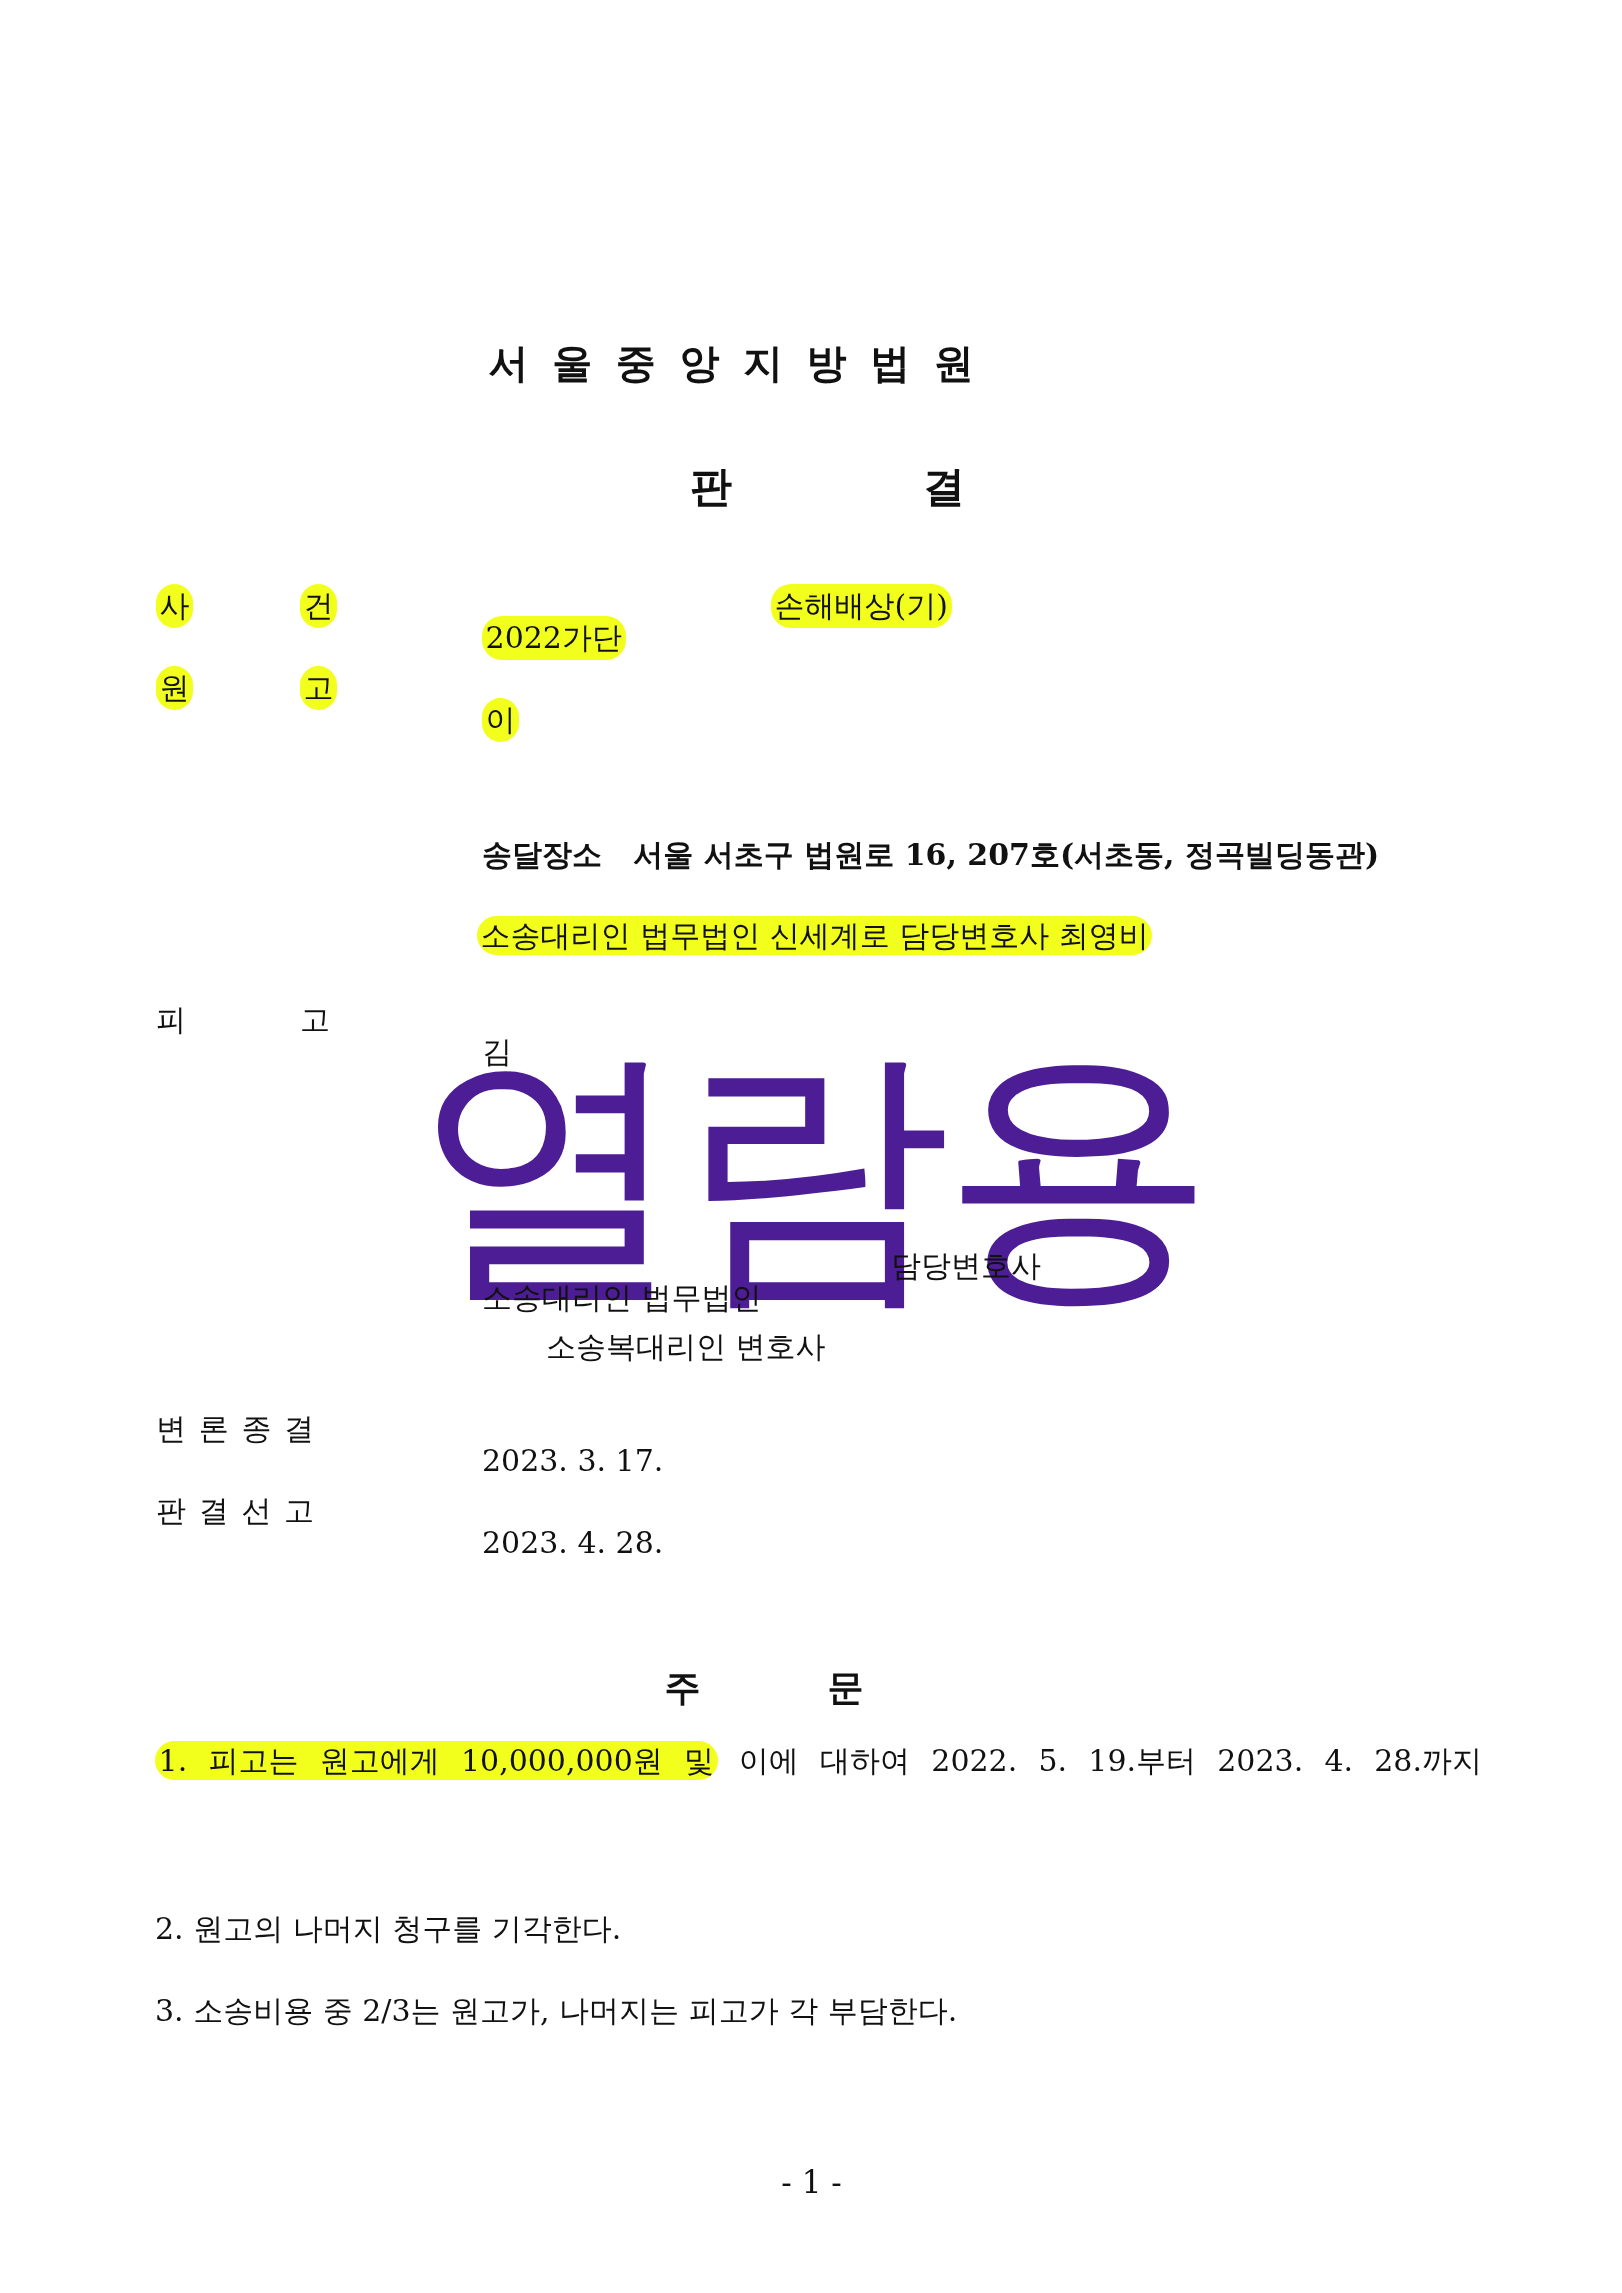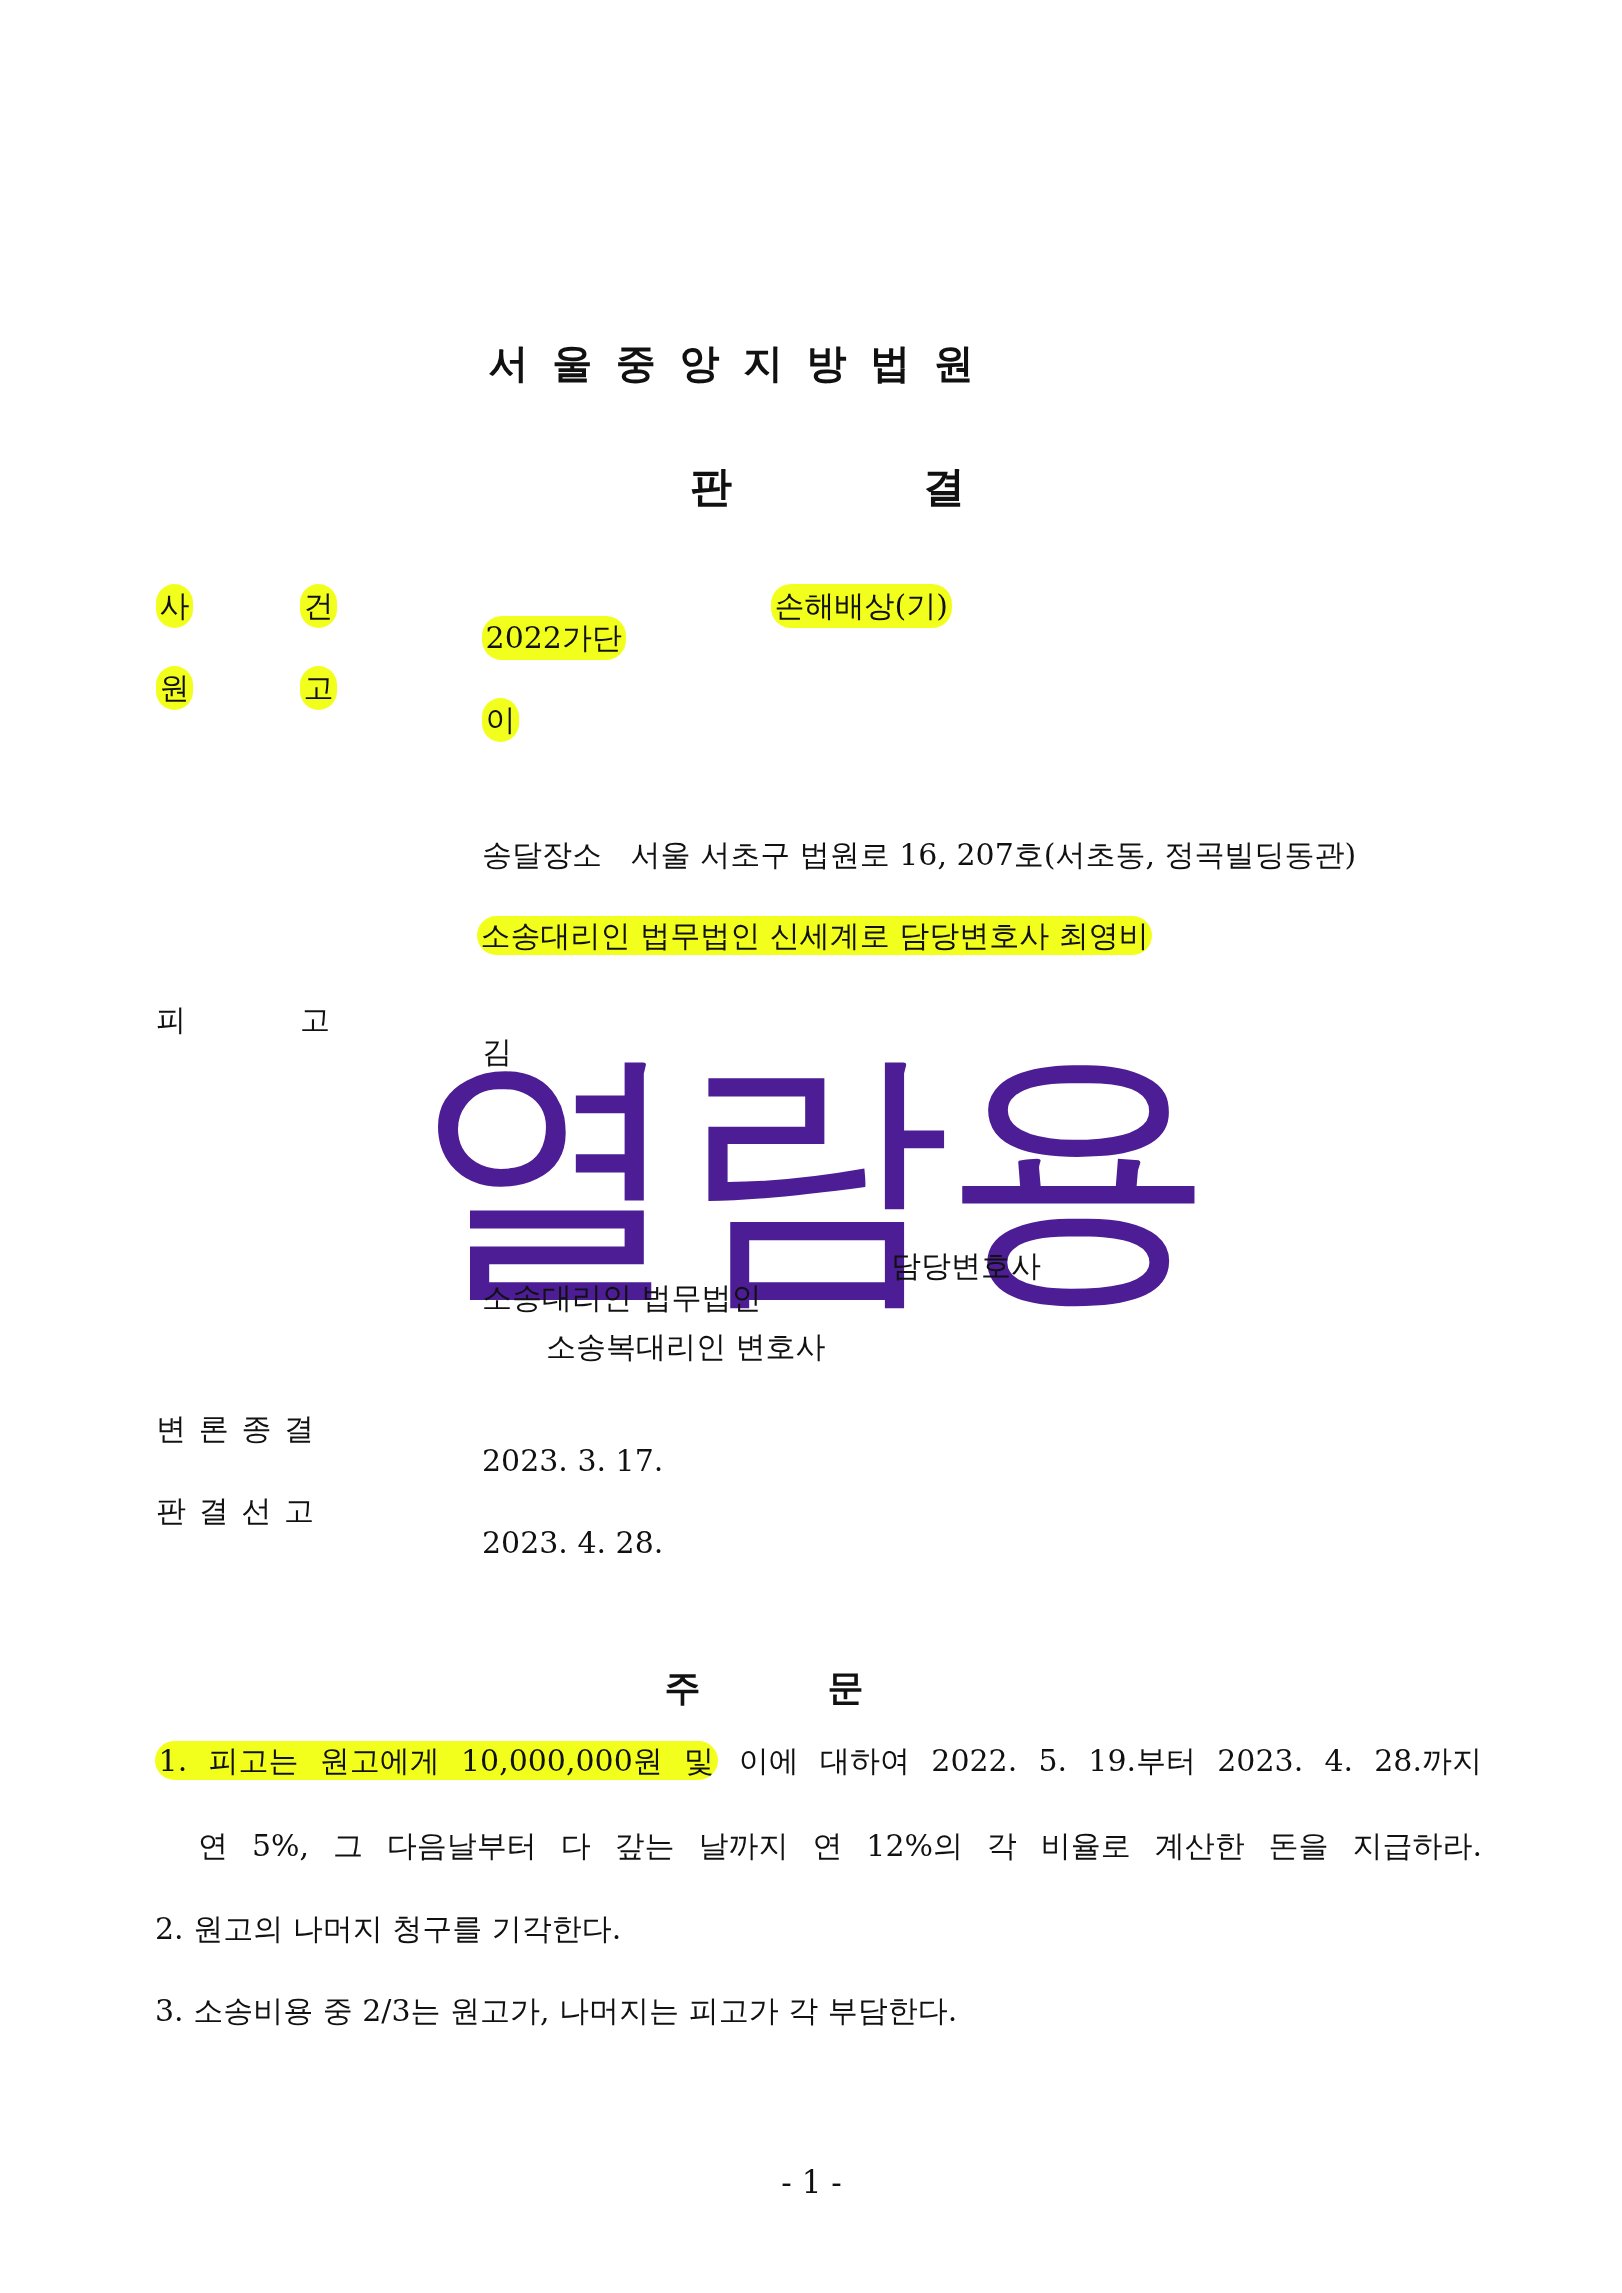--- a/index.html
+++ b/index.html
@@ -50,21 +50,21 @@
     <span class="val hl">2022가단</span>
     <span class="val2 hl">손해배상(기)</span>
   </div>
 
   <div class="row" style="top:666px;left:0;width:1623px;">
     <span class="lbl1 hl">원</span>
     <span class="lbl2 hl">고</span>
     <span class="val hl">이</span>
   </div>
 
-  <div class="row" style="top:835px;left:482px;white-space:pre;">송달장소   서울 서초구 법원로 16, 207호(서초동, 정곡빌딩동관)</div>
+  <div class="row" style="top:835px;left:482px;white-space:pre;font-weight:bold;">송달장소   서울 서초구 법원로 16, 207호(서초동, 정곡빌딩동관)</div>
 
   <div class="row" style="top:916px;left:477px;">
     <span class="hl">소송대리인 법무법인 신세계로 담당변호사 최영비</span>
   </div>
 
   <div class="row" style="top:1000px;left:0;width:1623px;">
     <span class="lbl1">피</span>
     <span class="lbl2">고</span>
     <span class="val">김</span>
   </div>
@@ -84,21 +84,20 @@
     <span class="label-spread">판결선고</span>
     <span class="val">2023. 4. 28.</span>
   </div>
 
   <div class="section-title">
     <span>주</span><span class="gap"></span><span>문</span>
   </div>
 
   <div class="para justify" style="top:1741px;"><span class="hl">1. 피고는 원고에게 10,000,000원 및</span><span> 이에 대하여 2022. 5. 19.부터 2023. 4. 28.까지</span></div>
 
-  <div class="para" style="top:1826px;left:198px;width:1284px;text-align:justify;text-align-last:justify;">연 5%, 그 다음날부터 다 갚는 날까지 연 12%의 각 비율로 계산한 돈을 지급하라.</div>
 
   <div class="para" style="top:1909px;">2. 원고의 나머지 청구를 기각한다.</div>
 
   <div class="para" style="top:1991px;">3. 소송비용 중 2/3는 원고가, 나머지는 피고가 각 부담한다.</div>
 
   <div class="footer">- 1 -</div>
 </div>
 
 
 </body></html>

